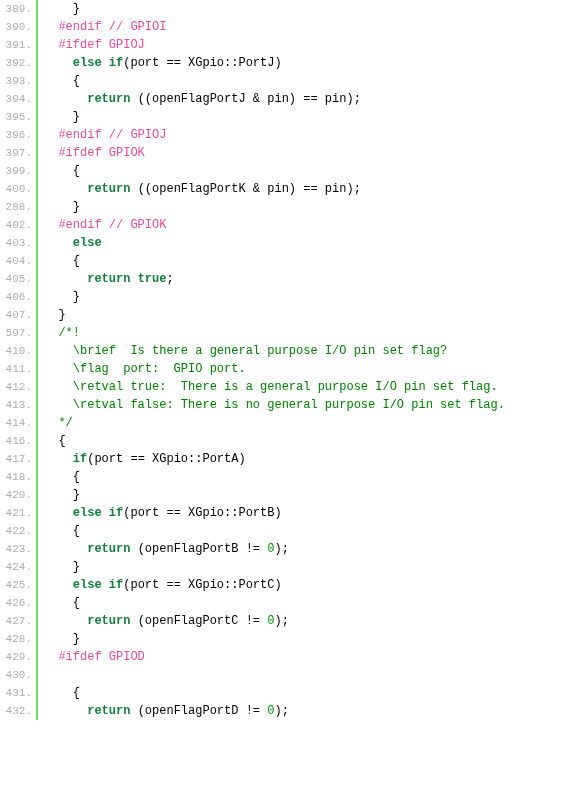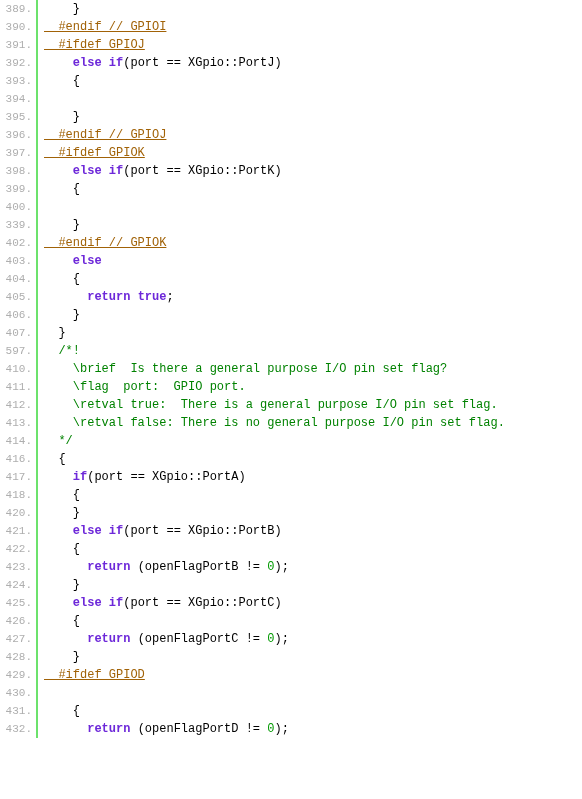--- a/index.html
+++ b/index.html
@@ -26,22 +26,22 @@
     color: #aeaeae;
     padding-right: 4px;
     user-select: none;
     border-right: 2px solid #6ce26c;
     font-size: 11px;
   }
   .code {
     padding-left: 6px;
     white-space: pre;
   }
-  .kw { color: #6d28d9; font-weight: bold; }     
-  .preproc { color: #a16207; text-decoration: underline; }                    
+  .kw { color: #15803d; font-weight: bold; }     
+  .preproc { color: #ec4899; }                    
   .comment { color: #008200; }                          
   .num { color: #009900; }                        
 </style>
 </head>
 <body>
 
 <div class="code-container" id="listing">
     <div class="line">
       <div class="gutter">389.</div>
       <div class="code"><span>    }</span></div>
@@ -57,46 +57,44 @@
     <div class="line">
       <div class="gutter">392.</div>
       <div class="code"><span>    </span><span class="kw">else</span><span> </span><span class="kw">if</span><span>(port == XGpio::PortJ)</span></div>
     </div>
     <div class="line">
       <div class="gutter">393.</div>
       <div class="code"><span>    {</span></div>
     </div>
     <div class="line">
       <div class="gutter">394.</div>
+      <div class="code"><span>      </span><span class="kw">return</span><span> ((openFlagPortJ &amp; pin) == pin);</span></div>
     </div>
     <div class="line">
       <div class="gutter">395.</div>
       <div class="code"><span>    }</span></div>
     </div>
     <div class="line">
       <div class="gutter">396.</div>
       <div class="code"><span class="preproc">  #endif // GPIOJ</span></div>
     </div>
     <div class="line">
       <div class="gutter">397.</div>
       <div class="code"><span class="preproc">  #ifdef GPIOK</span></div>
     </div>
     <div class="line">
-      <div class="gutter">398.</div>
-      <div class="code"><span>    </span><span class="kw">else</span><span> </span><span class="kw">if</span><span>(port == XGpio::PortK)</span></div>
-    </div>
-    <div class="line">
       <div class="gutter">399.</div>
       <div class="code"><span>    {</span></div>
     </div>
     <div class="line">
       <div class="gutter">400.</div>
-    </div>
-    <div class="line">
-      <div class="gutter">339.</div>
+      <div class="code"><span>      </span><span class="kw">return</span><span> ((openFlagPortK &amp; pin) == pin);</span></div>
+    </div>
+    <div class="line">
+      <div class="gutter">288.</div>
       <div class="code"><span>    }</span></div>
     </div>
     <div class="line">
       <div class="gutter">402.</div>
       <div class="code"><span class="preproc">  #endif // GPIOK</span></div>
     </div>
     <div class="line">
       <div class="gutter">403.</div>
       <div class="code"><span>    </span><span class="kw">else</span></div>
     </div>

